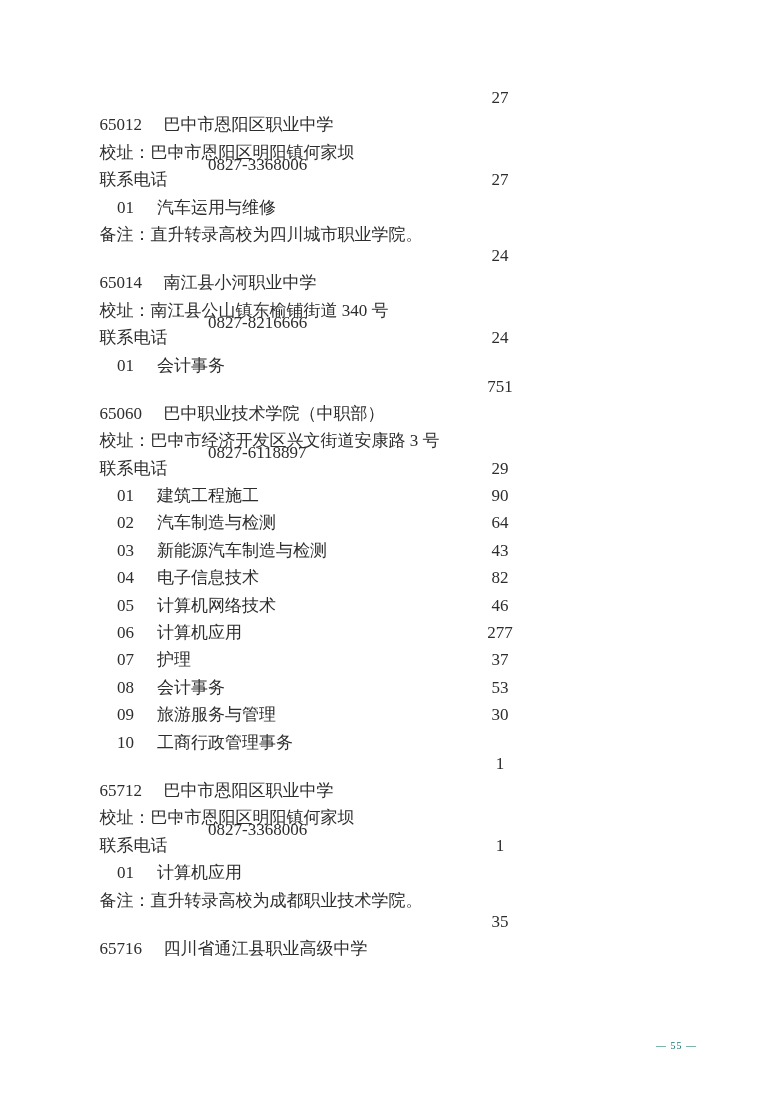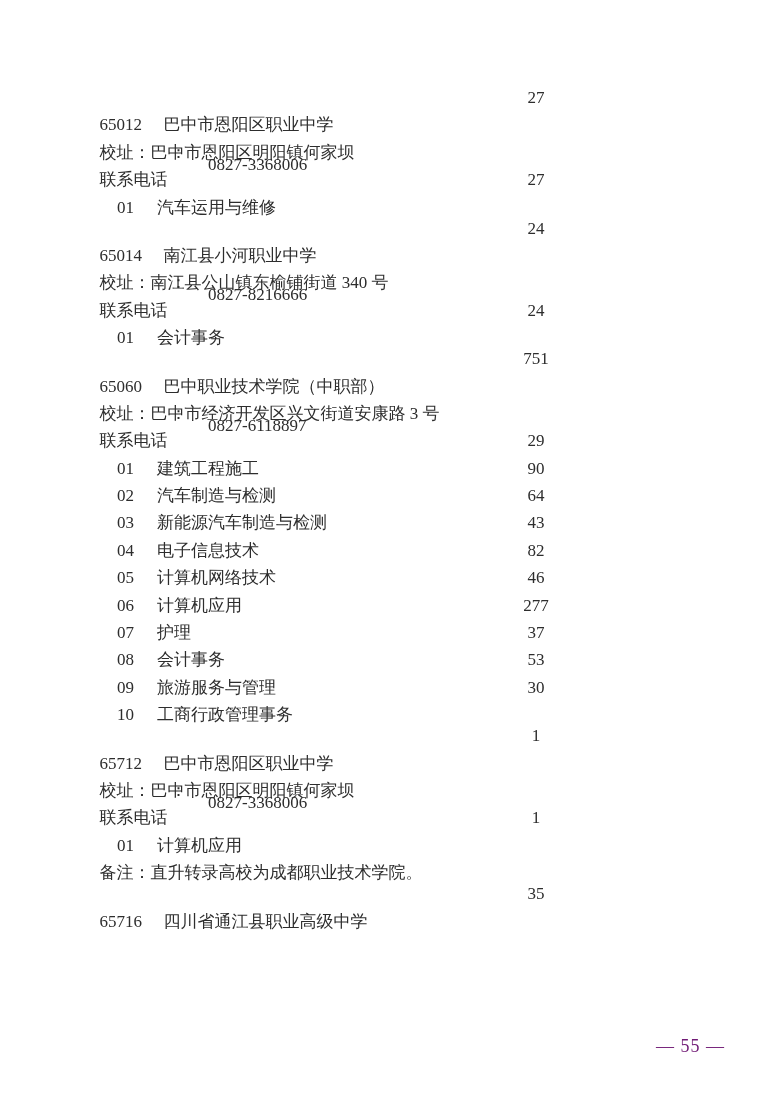--- a/index.html
+++ b/index.html
@@ -38,21 +38,21 @@
     min-width: 57px;
   }
   .head .name {
     margin-left: 7px;
     font-family: Liberation Mono, monospace;
   }
   .row .value {
   }
   .count {
     position: absolute;
-    left: 426px;
+    left: 390px;
     top: 0;
     width: 72px;
     text-align: center;
   }
   .phone .colon {
     position: absolute;
     left: 96px;
     top: 0;
   }
   .phone .pvalue {
@@ -64,23 +64,23 @@
     padding-left: 26px;
   }
   .mno {
     display: inline-block;
     width: 40px;
   }
   .pagenum {
     position: absolute;
     left: 656px;
     top: 1036px;
-    font-size: 18px;
+    font-size: 10px;
     line-height: 20px;
-    color: #701a75;
+    color: #0f766e;
     letter-spacing: 1px;
     white-space: pre;
   }
 </style>
 </head>
 <body>
 
 <div class="page">
   <div class="content">
       <section class="school">
@@ -95,20 +95,23 @@
       <span class="label">联系电话</span>
       <span class="colon">：</span>
       <span class="pvalue">0827-3368006</span>
     </div>
     <div>
           <div class="row major">
     <span class="mno">01</span><span class="mname">汽车运用与维修</span>
     <span class="count">27</span>
   </div>
         </div>
+    <div class="row note">
+      <span class="label">备注：</span><span class="value">直升转录高校为四川城市职业学院。</span>
+    </div>
   </section>
       <section class="school">
     <div class="row head">
       <span class="code">65014</span><span class="name">南江县小河职业中学</span>
       <span class="count">24</span>
     </div>
     <div class="row addr">
       <span class="label">校址：</span><span class="value">南江县公山镇东榆铺街道 340 号</span>
     </div>
     <div class="row phone">

